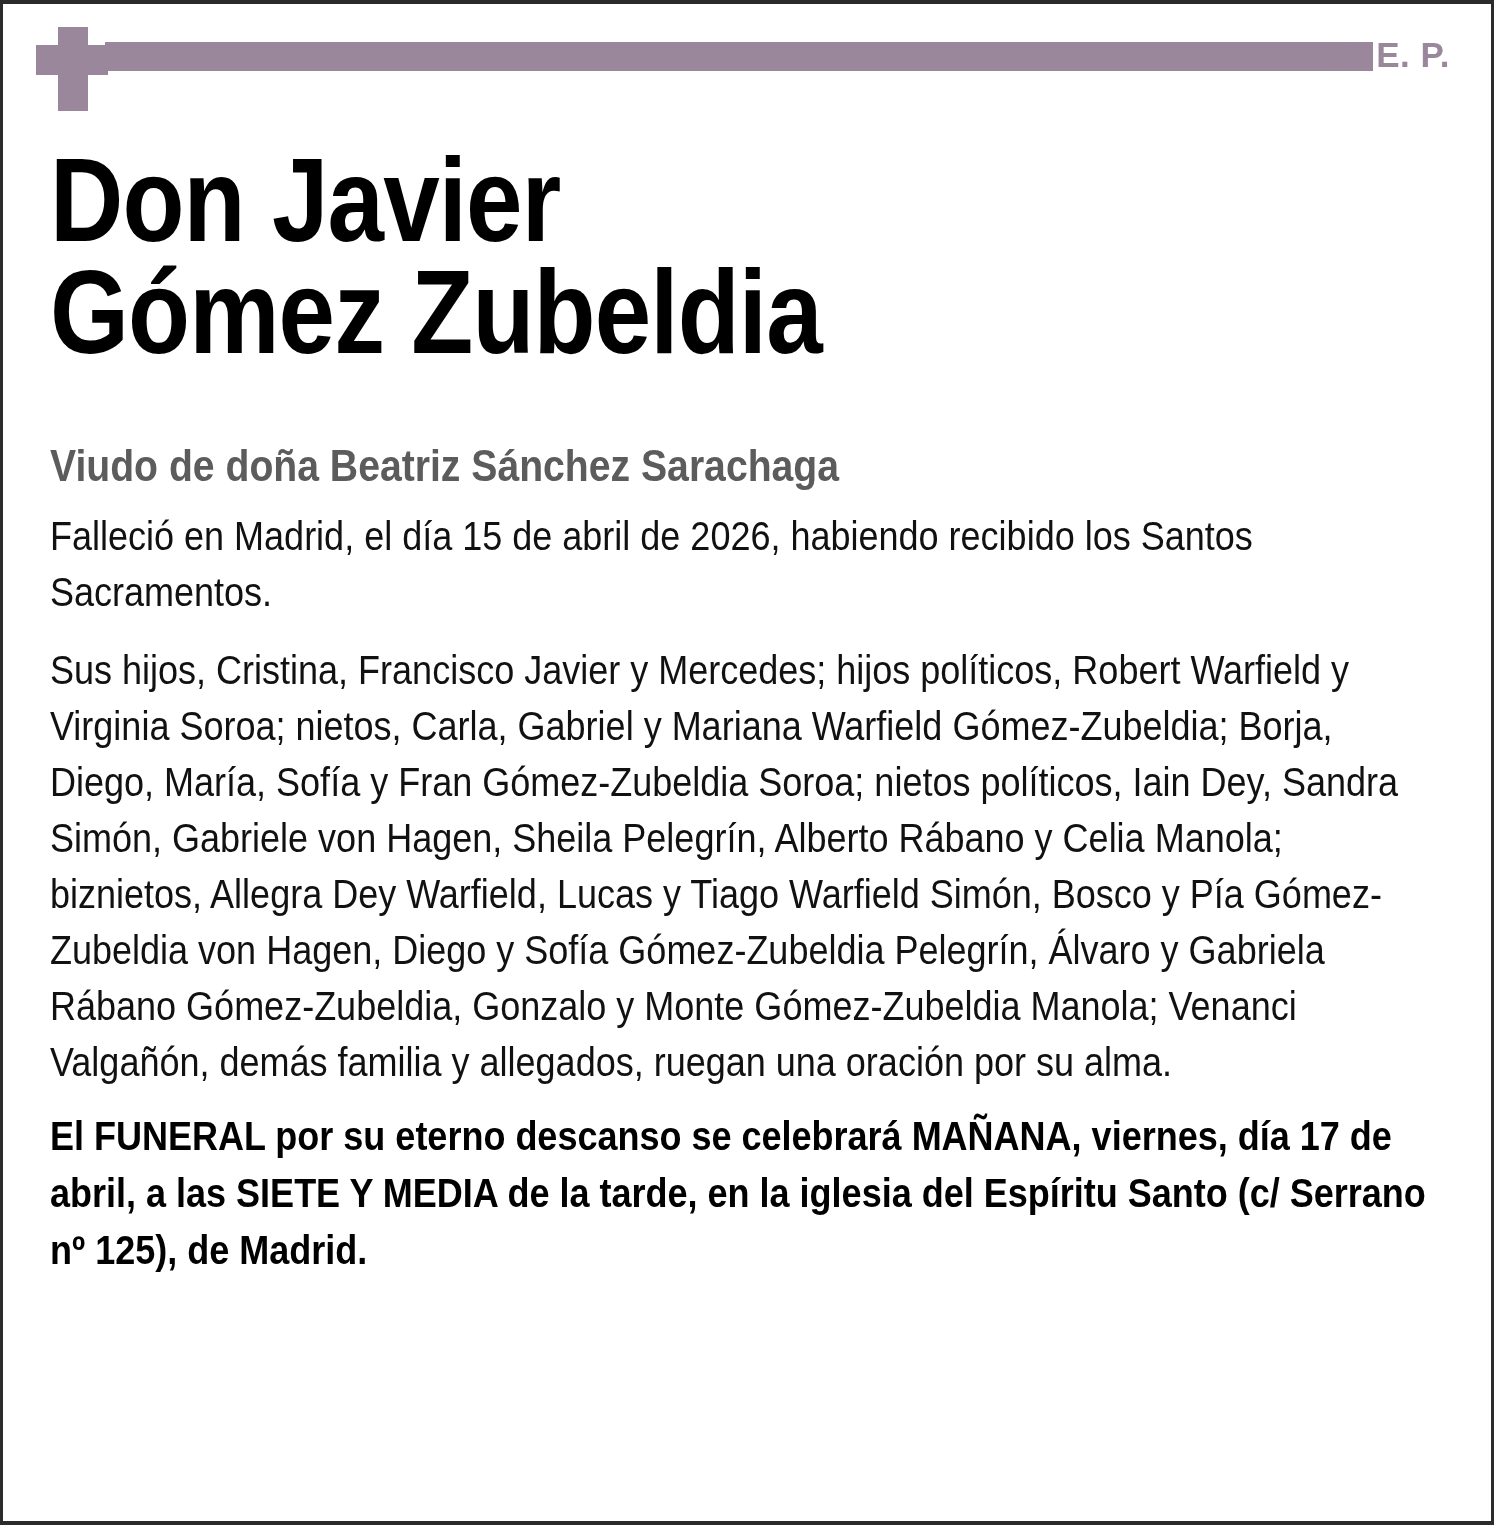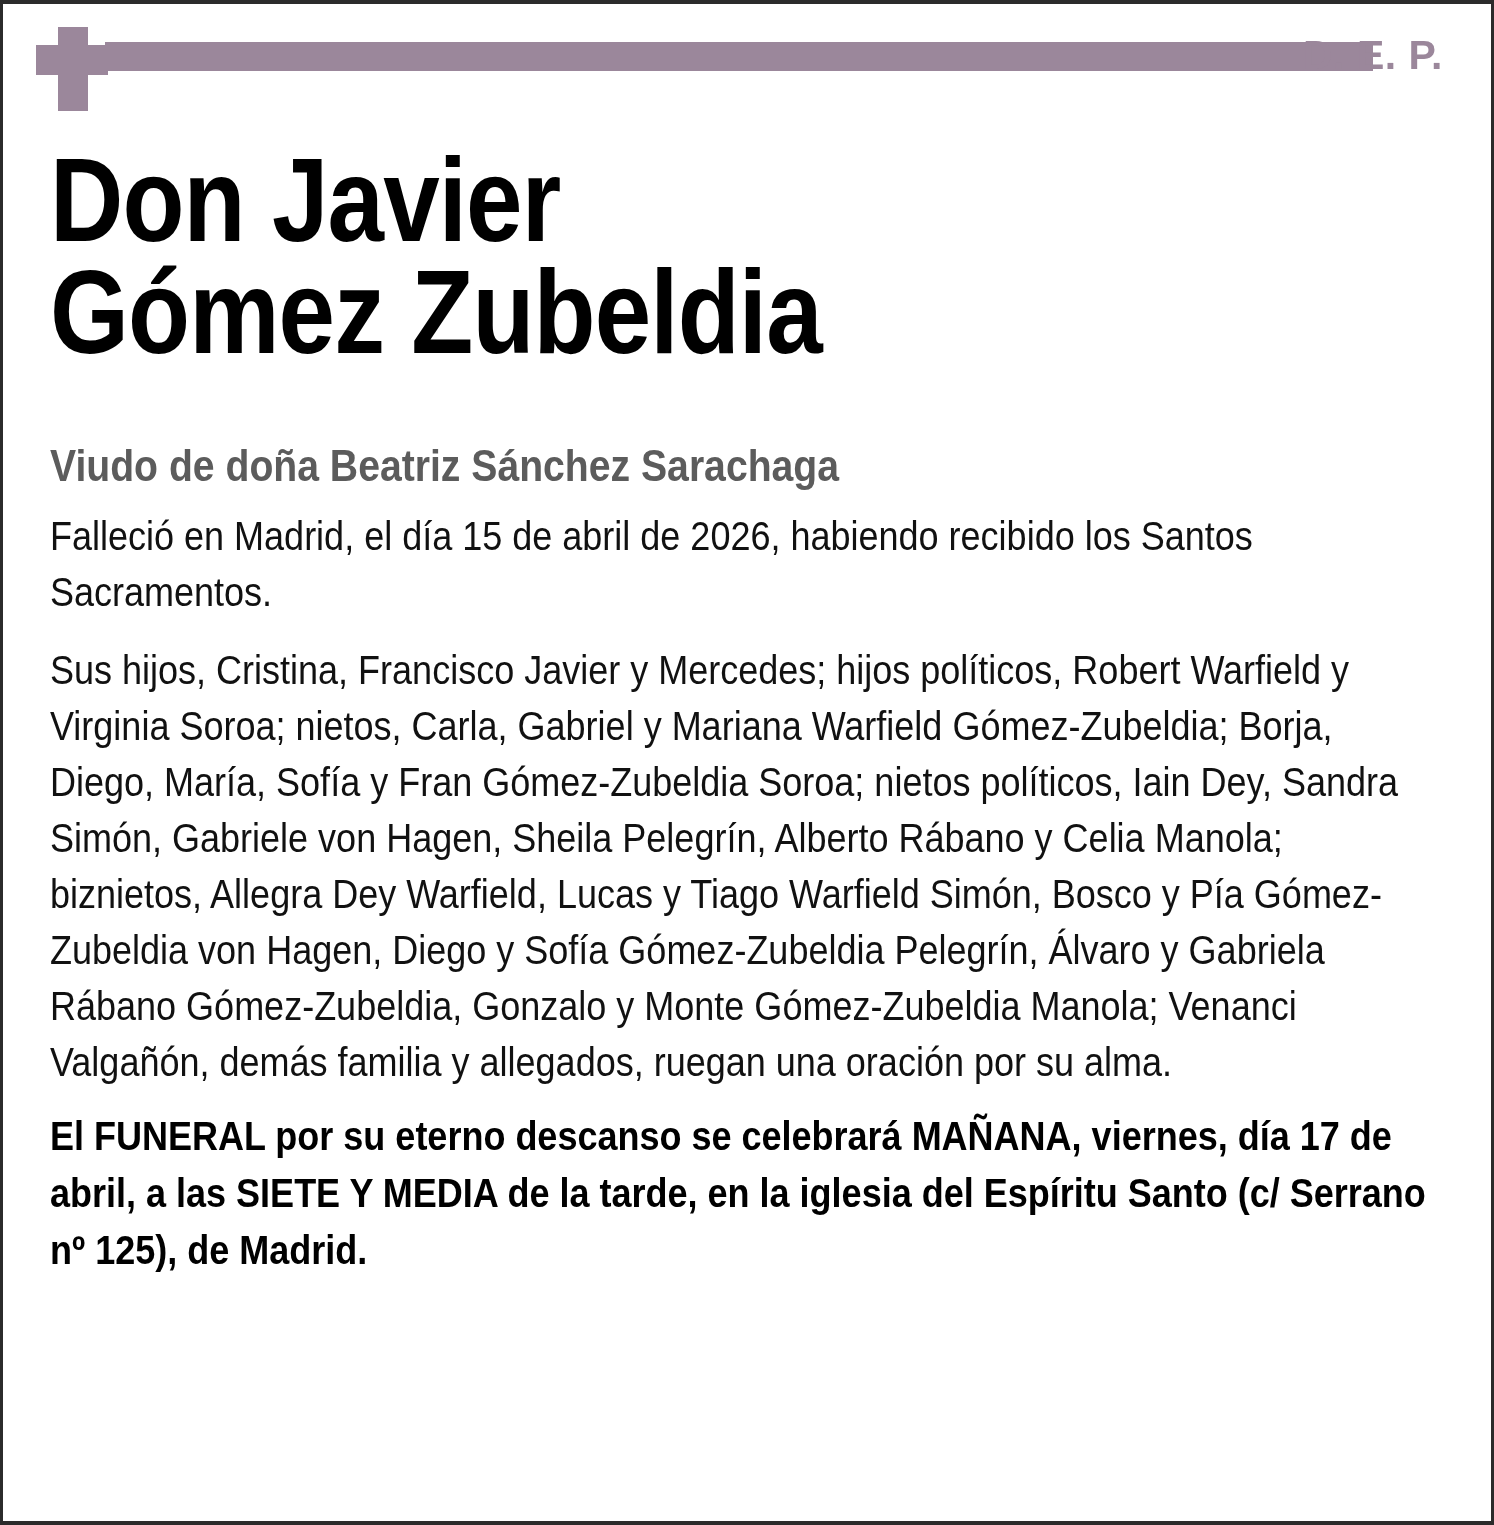--- a/index.html
+++ b/index.html
@@ -59,23 +59,23 @@
     position: absolute;
     left: 102px;
     top: 38px;
     width: 1268px;
     height: 29px;
     background: #9b879b;
   }
 
   .dep {
     position: absolute;
-    right: 48px;
+    right: 41px;
     top: 28px;
-    font-size: 41px;
+    font-size: 35px;
     font-weight: bold;
     letter-spacing: 0.5px;
     color: #9b879b;
     font-family: "Liberation Sans", sans-serif;
     line-height: 46px;
     white-space: nowrap;
   }
 
   
   .content {

